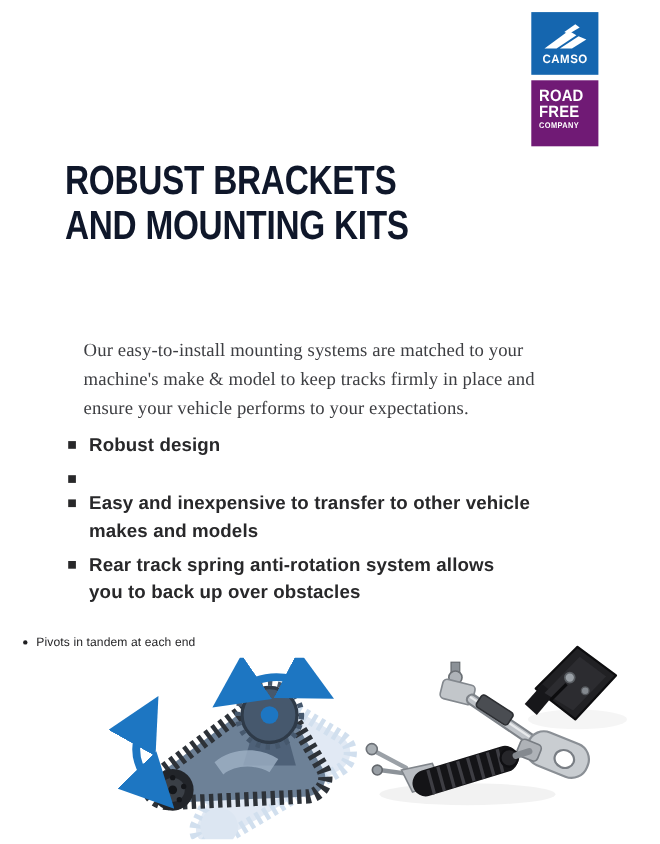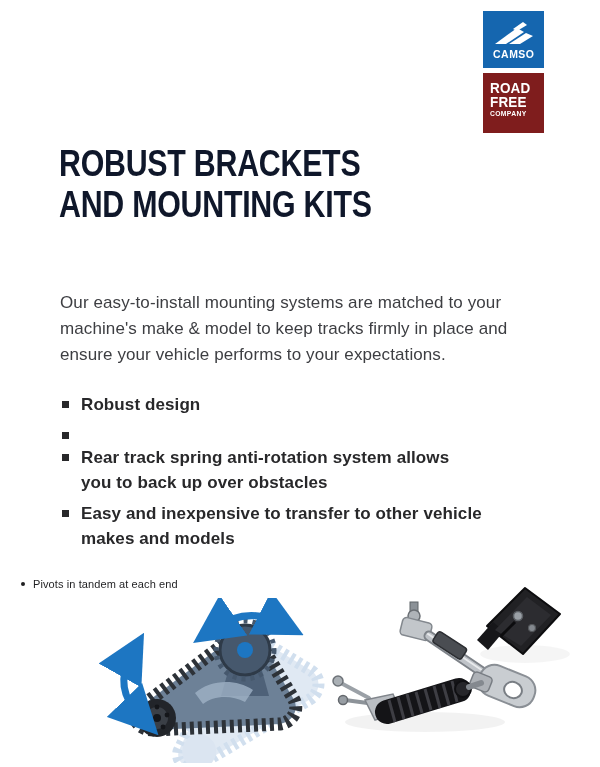--- a/index.html
+++ b/index.html
@@ -18,21 +18,21 @@
   .camso-box {
     background: #1566af; height: 57px; margin-bottom: 5px;
     display: flex; flex-direction: column; align-items: center; justify-content: center;
   }
   .camso-swoosh { width: 42px; height: 27px; display: block; }
   .camso-word {
     color: #ffffff; font-weight: bold; font-size: 11px; letter-spacing: 0.5px;
     display: inline-block; transform: scaleX(0.95); margin-top: 1px;
   }
   .roadfree-box {
-    background: #7f1d1d; height: 60px; box-sizing: border-box;
+    background: #701a75; height: 60px; box-sizing: border-box;
     padding: 8px 4px 0 7px;
   }
   .rf-line {
     color: #ffffff; font-weight: 800; font-size: 15px; line-height: 14px;
     letter-spacing: 0.2px; display: block; transform: scaleX(0.9); transform-origin: left;
     white-space: nowrap;
   }
   .rf-company {
     font-size: 7.5px; line-height: 10px; letter-spacing: 0.4px;
   }
@@ -42,23 +42,23 @@
     position: absolute; left: 59px; top: 143px; margin: 0;
     color: #0f172a; font-weight: 800; font-size: 37px; line-height: 41px;
   }
   .heading .hline {
     display: block; transform: scaleX(0.82); transform-origin: left;
     white-space: nowrap; letter-spacing: -0.3px;
   }
 
   
   .intro {
-    position: absolute; left: 60px; top: 290px; width: 500px; margin: 0;
+    position: absolute; left: 60px; top: 290px; width: 500px; margin: 16px;
     color: #3d3e42; font-size: 17px; line-height: 26px;
-    white-space: pre-line; letter-spacing: 0.1px;
+    white-space: pre-line; letter-spacing: 0.1px; font-family: Liberation Serif, serif;
   }
 
   
   .bullets {
     position: absolute; left: 62px; top: 392px; width: 470px;
     margin: 0; padding: 0; list-style: none;
   }
   .bullets li {
     display: flex; align-items: flex-start;
     margin-bottom: 6px;
@@ -120,27 +120,27 @@
 <ul class="bullets">
   <li>
     <span class="bullet-marker"></span>
     <span class="bullet-text">Robust design</span>
   </li>
   <li>
     <span class="bullet-marker"></span>
   </li>
   <li>
     <span class="bullet-marker"></span>
+    <span class="bullet-text">Easy and inexpensive to transfer to other vehicle
+makes and models</span>
+  </li>
+  <li>
+    <span class="bullet-marker"></span>
     <span class="bullet-text">Rear track spring anti-rotation system allows
 you to back up over obstacles</span>
-  </li>
-  <li>
-    <span class="bullet-marker"></span>
-    <span class="bullet-text">Easy and inexpensive to transfer to other vehicle
-makes and models</span>
   </li>
 </ul>
 
 <div class="caption">
   <span class="caption-dot"></span>
   <span>Pivots in tandem at each end</span>
 </div>
 
 <svg class="fig-track" viewBox="0 0 230 165">
   <defs>

